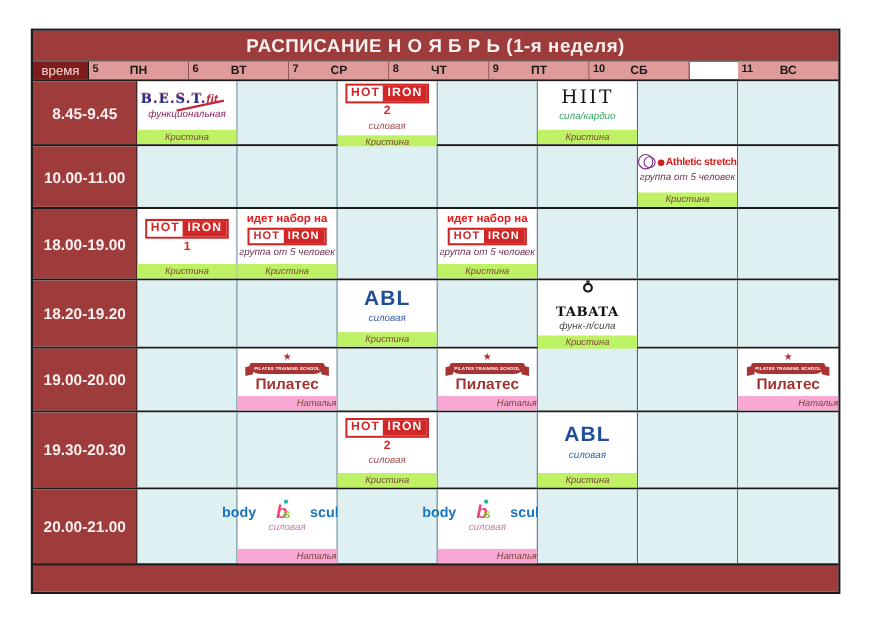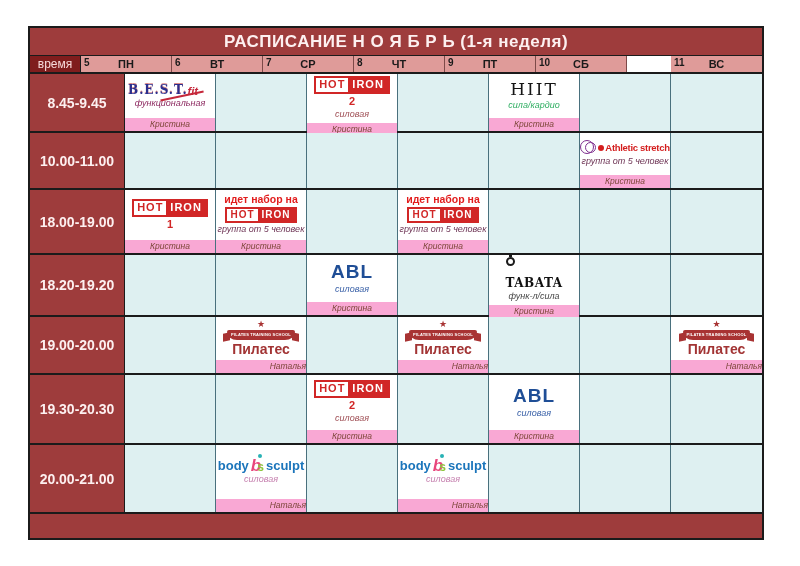--- a/index.html
+++ b/index.html
@@ -23,21 +23,21 @@
     display:flex;align-items:center;justify-content:center;border-right:1px solid #1b1b1b;}
   .cells{display:flex;flex:1;}
   .cell{width:91px;border-right:1px solid #49707d;display:flex;flex-direction:column;}
   .cell:last-child{border-right:none;}
   .cell.empty{background:#def0f1;}
   .cell.filled{background:#fff;}
   .cell-body{flex:1;display:flex;flex-direction:column;align-items:center;
     justify-content:center;gap:1px;padding:2px 1px;}
   .trainer{height:13px;line-height:13px;font-size:8.5px;font-style:italic;color:#7c4638;
     text-align:center;}
-  .strip-pink{background:#f9a8d4;}
+  .strip-pink{background:#bef264;}
   .strip-green{background:#f9a8d4;text-align:right;}
   .cell-head{font-weight:bold;font-size:10.5px;color:#e21d1d;line-height:1.1;}
   .cell-num{font-weight:bold;font-size:11px;color:#d12626;line-height:1.2;}
   .cell-sub{font-style:italic;font-size:9px;line-height:1.3;}
   .sub-purple{color:#8e2c62;} .sub-red{color:#a05056;} .sub-green{color:#2fae62;}
   .sub-blue{color:#3b62a8;} .sub-gray{color:#474747;} .sub-darkpurple{color:#6d3354;}
   .sub-pink{color:#c57fae;}
   .footer-bar{height:26px;background:#9e3c3c;border-top:2px solid #1b1b1b;}
   
   .logo-best{display:flex;flex-direction:row;align-items:center;}
@@ -55,38 +55,38 @@
   .logo-hiit{font-family:"DejaVu Serif",serif;font-weight:normal;font-size:17px;color:#151515;
     letter-spacing:2px;line-height:1.1;}
   .logo-ath{display:flex;align-items:center;}
   .ath-rings{position:relative;width:21px;height:15px;flex:none;}
   .ath-rings::before,.ath-rings::after{content:'';position:absolute;border:1.5px solid #7e2e8e;
     border-radius:50%;width:12px;height:12px;}
   .ath-rings::before{left:0;top:0;} .ath-rings::after{left:5px;top:2px;width:9px;height:9px;}
   .ath-dot{width:6px;height:6px;border-radius:50%;background:#d41f1f;margin:0 1px 0 -3px;flex:none;}
   .ath-text{color:#d41f1f;font-weight:bold;font-size:9.5px;letter-spacing:-.3px;white-space:nowrap;}
   .logo-abl{font-weight:bold;font-size:19px;color:#1f4e96;letter-spacing:1px;line-height:1.1;}
-  .logo-tabata{display:flex;flex-direction:column;align-items:flex-start;gap:10px;}
+  .logo-tabata{display:flex;flex-direction:column;align-items:center;gap:10px;}
   .tab-watch{width:9px;height:9px;border:2px solid #1a1a1a;border-radius:50%;position:relative;
     margin-bottom:1px;}
   .tab-watch::before{content:'';position:absolute;width:3px;height:2px;background:#1a1a1a;
     top:-4px;left:1px;}
   .tab-text{font-family:"DejaVu Serif",serif;font-weight:bold;font-size:12px;color:#111;
     letter-spacing:.5px;line-height:1.1;}
   .logo-pilates{display:flex;flex-direction:column;align-items:center;}
   .pil-star{color:#a83333;font-size:9px;line-height:1;}
   .pil-ribbon{position:relative;background:#a83333;color:#fff;font-weight:bold;font-size:4px;
     line-height:1;padding:3px 4px;margin-top:1px;border-radius:2px 2px 10px 10px/2px 2px 8px 8px;
     white-space:nowrap;letter-spacing:.2px;}
   .pil-ribbon::before,.pil-ribbon::after{content:'';position:absolute;width:7px;height:8px;
     background:#a83333;top:3px;}
   .pil-ribbon::before{left:-4px;transform:skewY(-14deg);}
   .pil-ribbon::after{right:-4px;transform:skewY(14deg);}
   .pil-text{color:#a23434;font-weight:bold;font-size:14px;margin-top:2px;line-height:1.1;}
-  .logo-bs{display:flex;align-items:flex-end;gap:1px;}
+  .logo-bs{display:flex;align-items:flex-end;gap:17px;}
   .bs-word{color:#1b75bb;font-weight:bold;font-size:13px;line-height:1.1;}
   .bs-mark{position:relative;display:inline-flex;align-items:flex-end;margin:0 1px;}
   .bs-b{color:#e8467c;font-weight:bold;font-style:italic;font-size:17px;line-height:.9;}
   .bs-s{color:#8dc63f;font-weight:bold;font-size:12px;margin-left:-4px;line-height:1;}
   .bs-dot{position:absolute;width:4px;height:4px;border-radius:50%;background:#27b2b5;
     top:-4px;left:7px;}
 </style>
 </head>
 <body>
 

